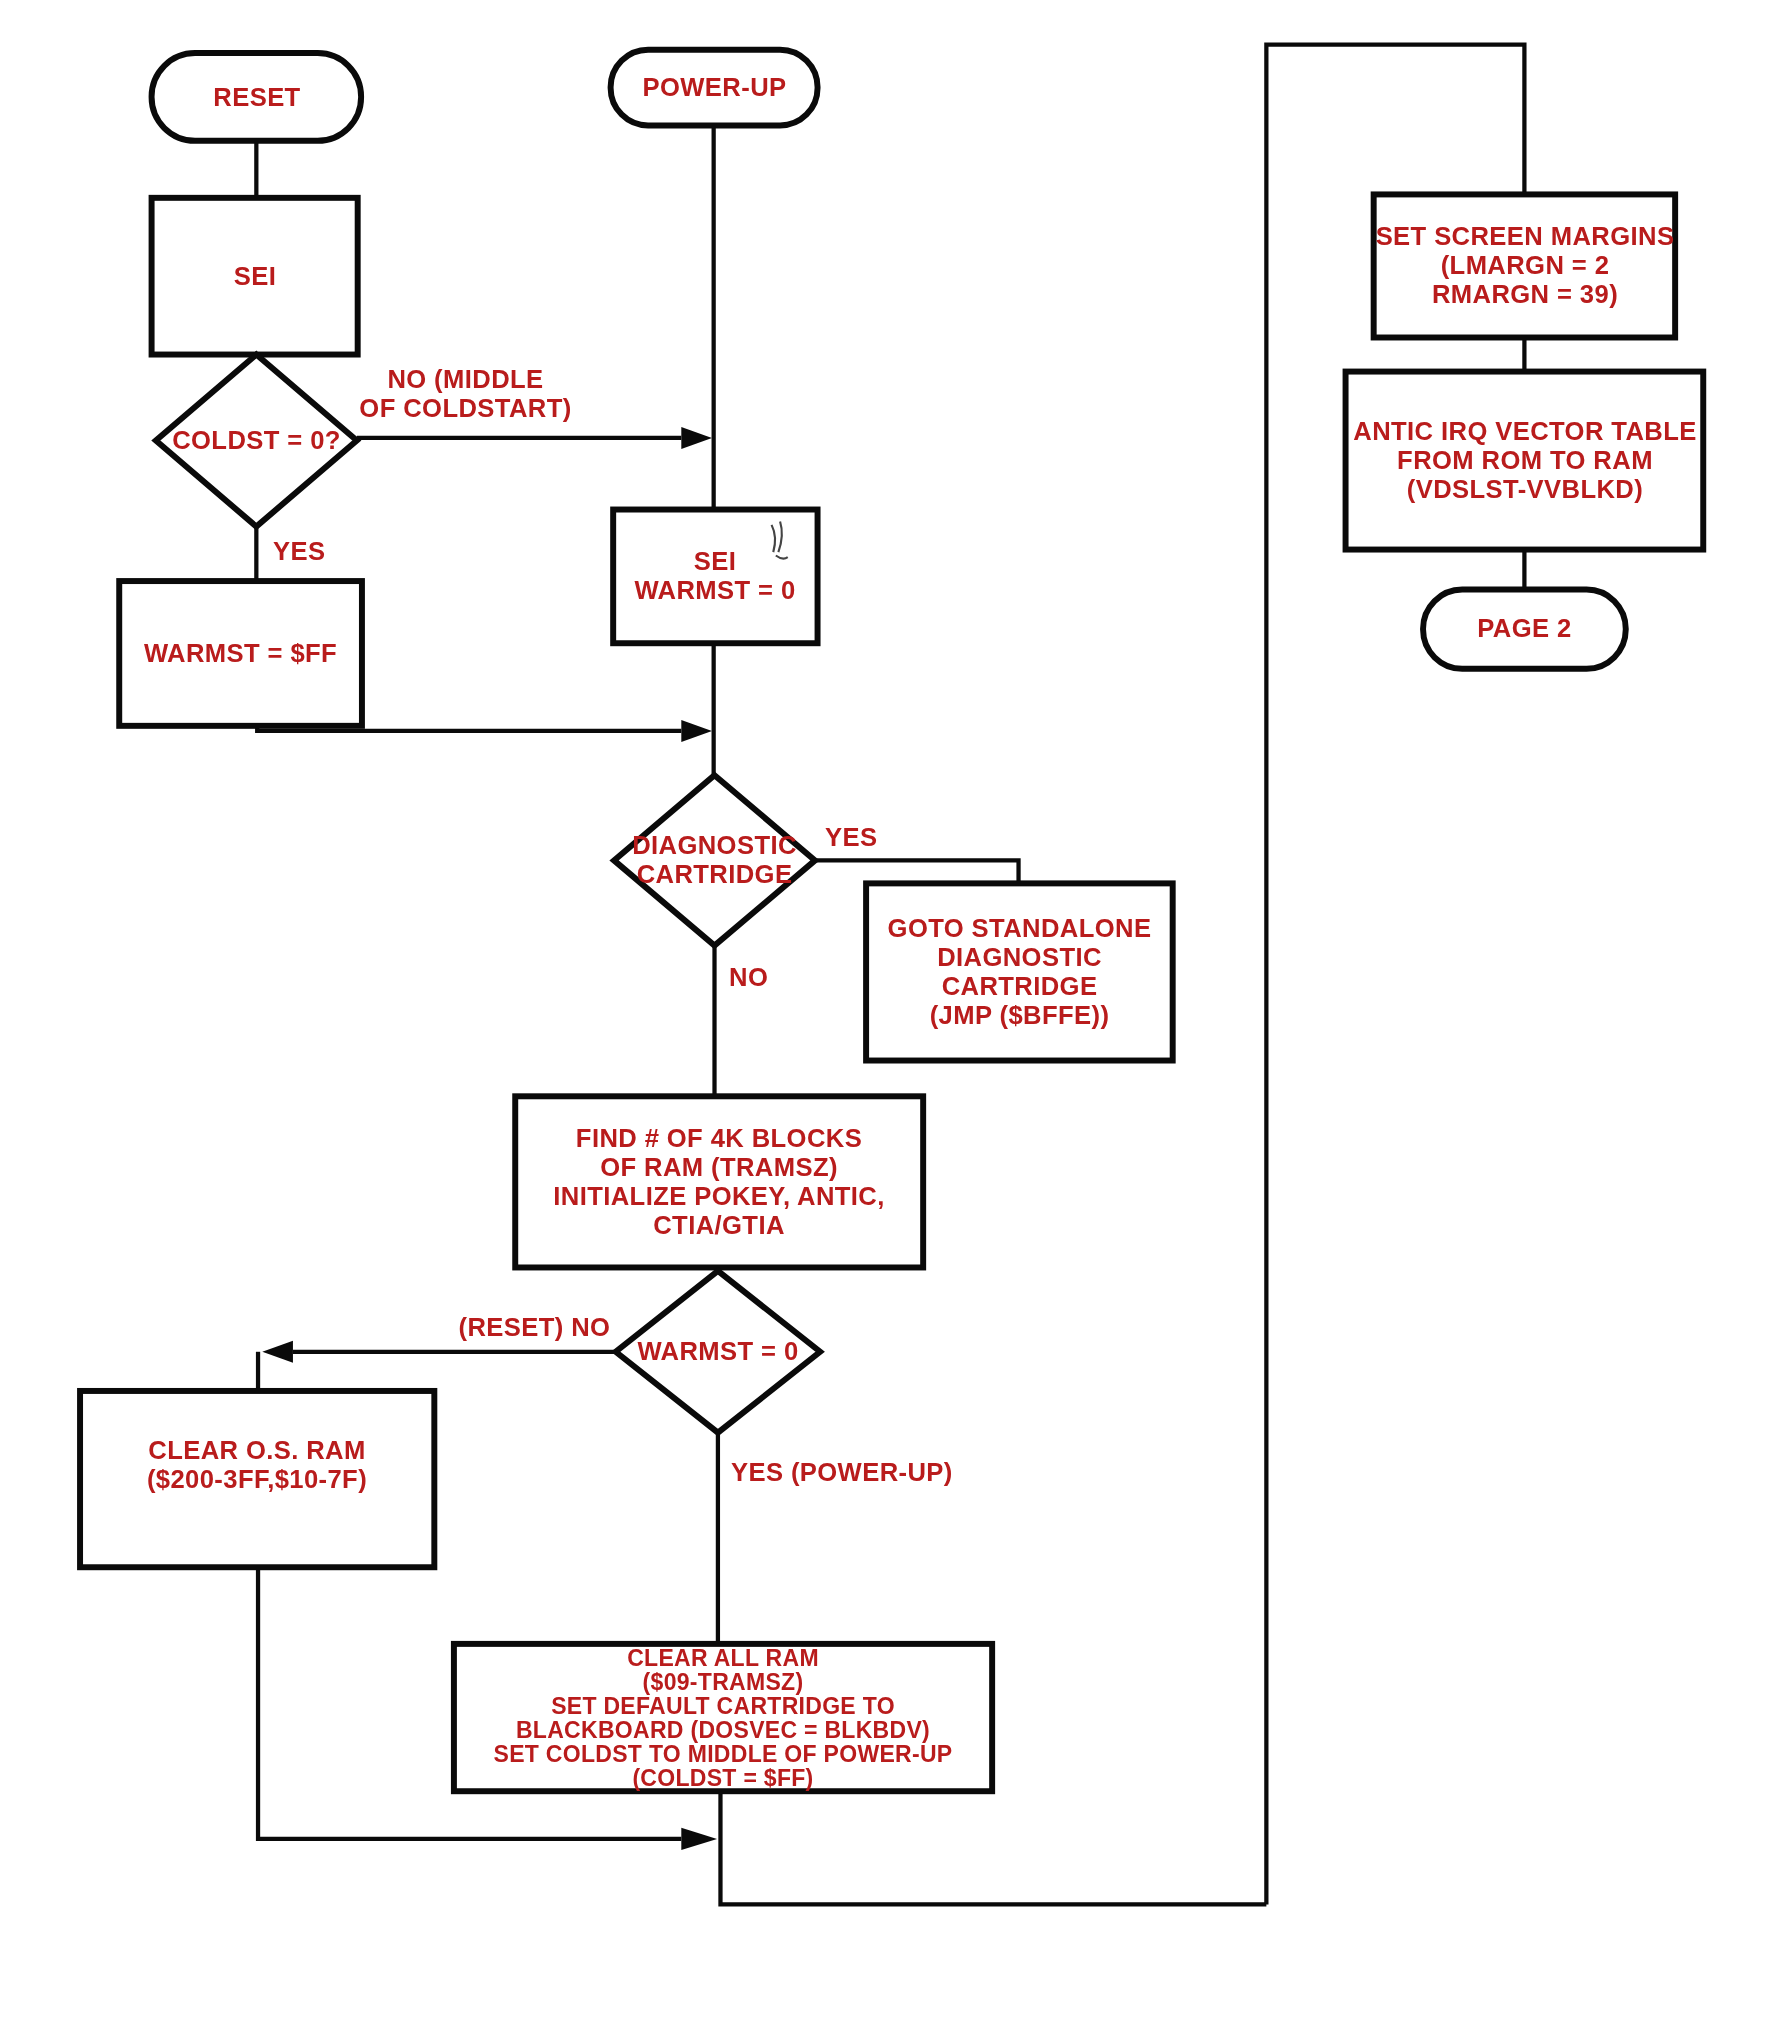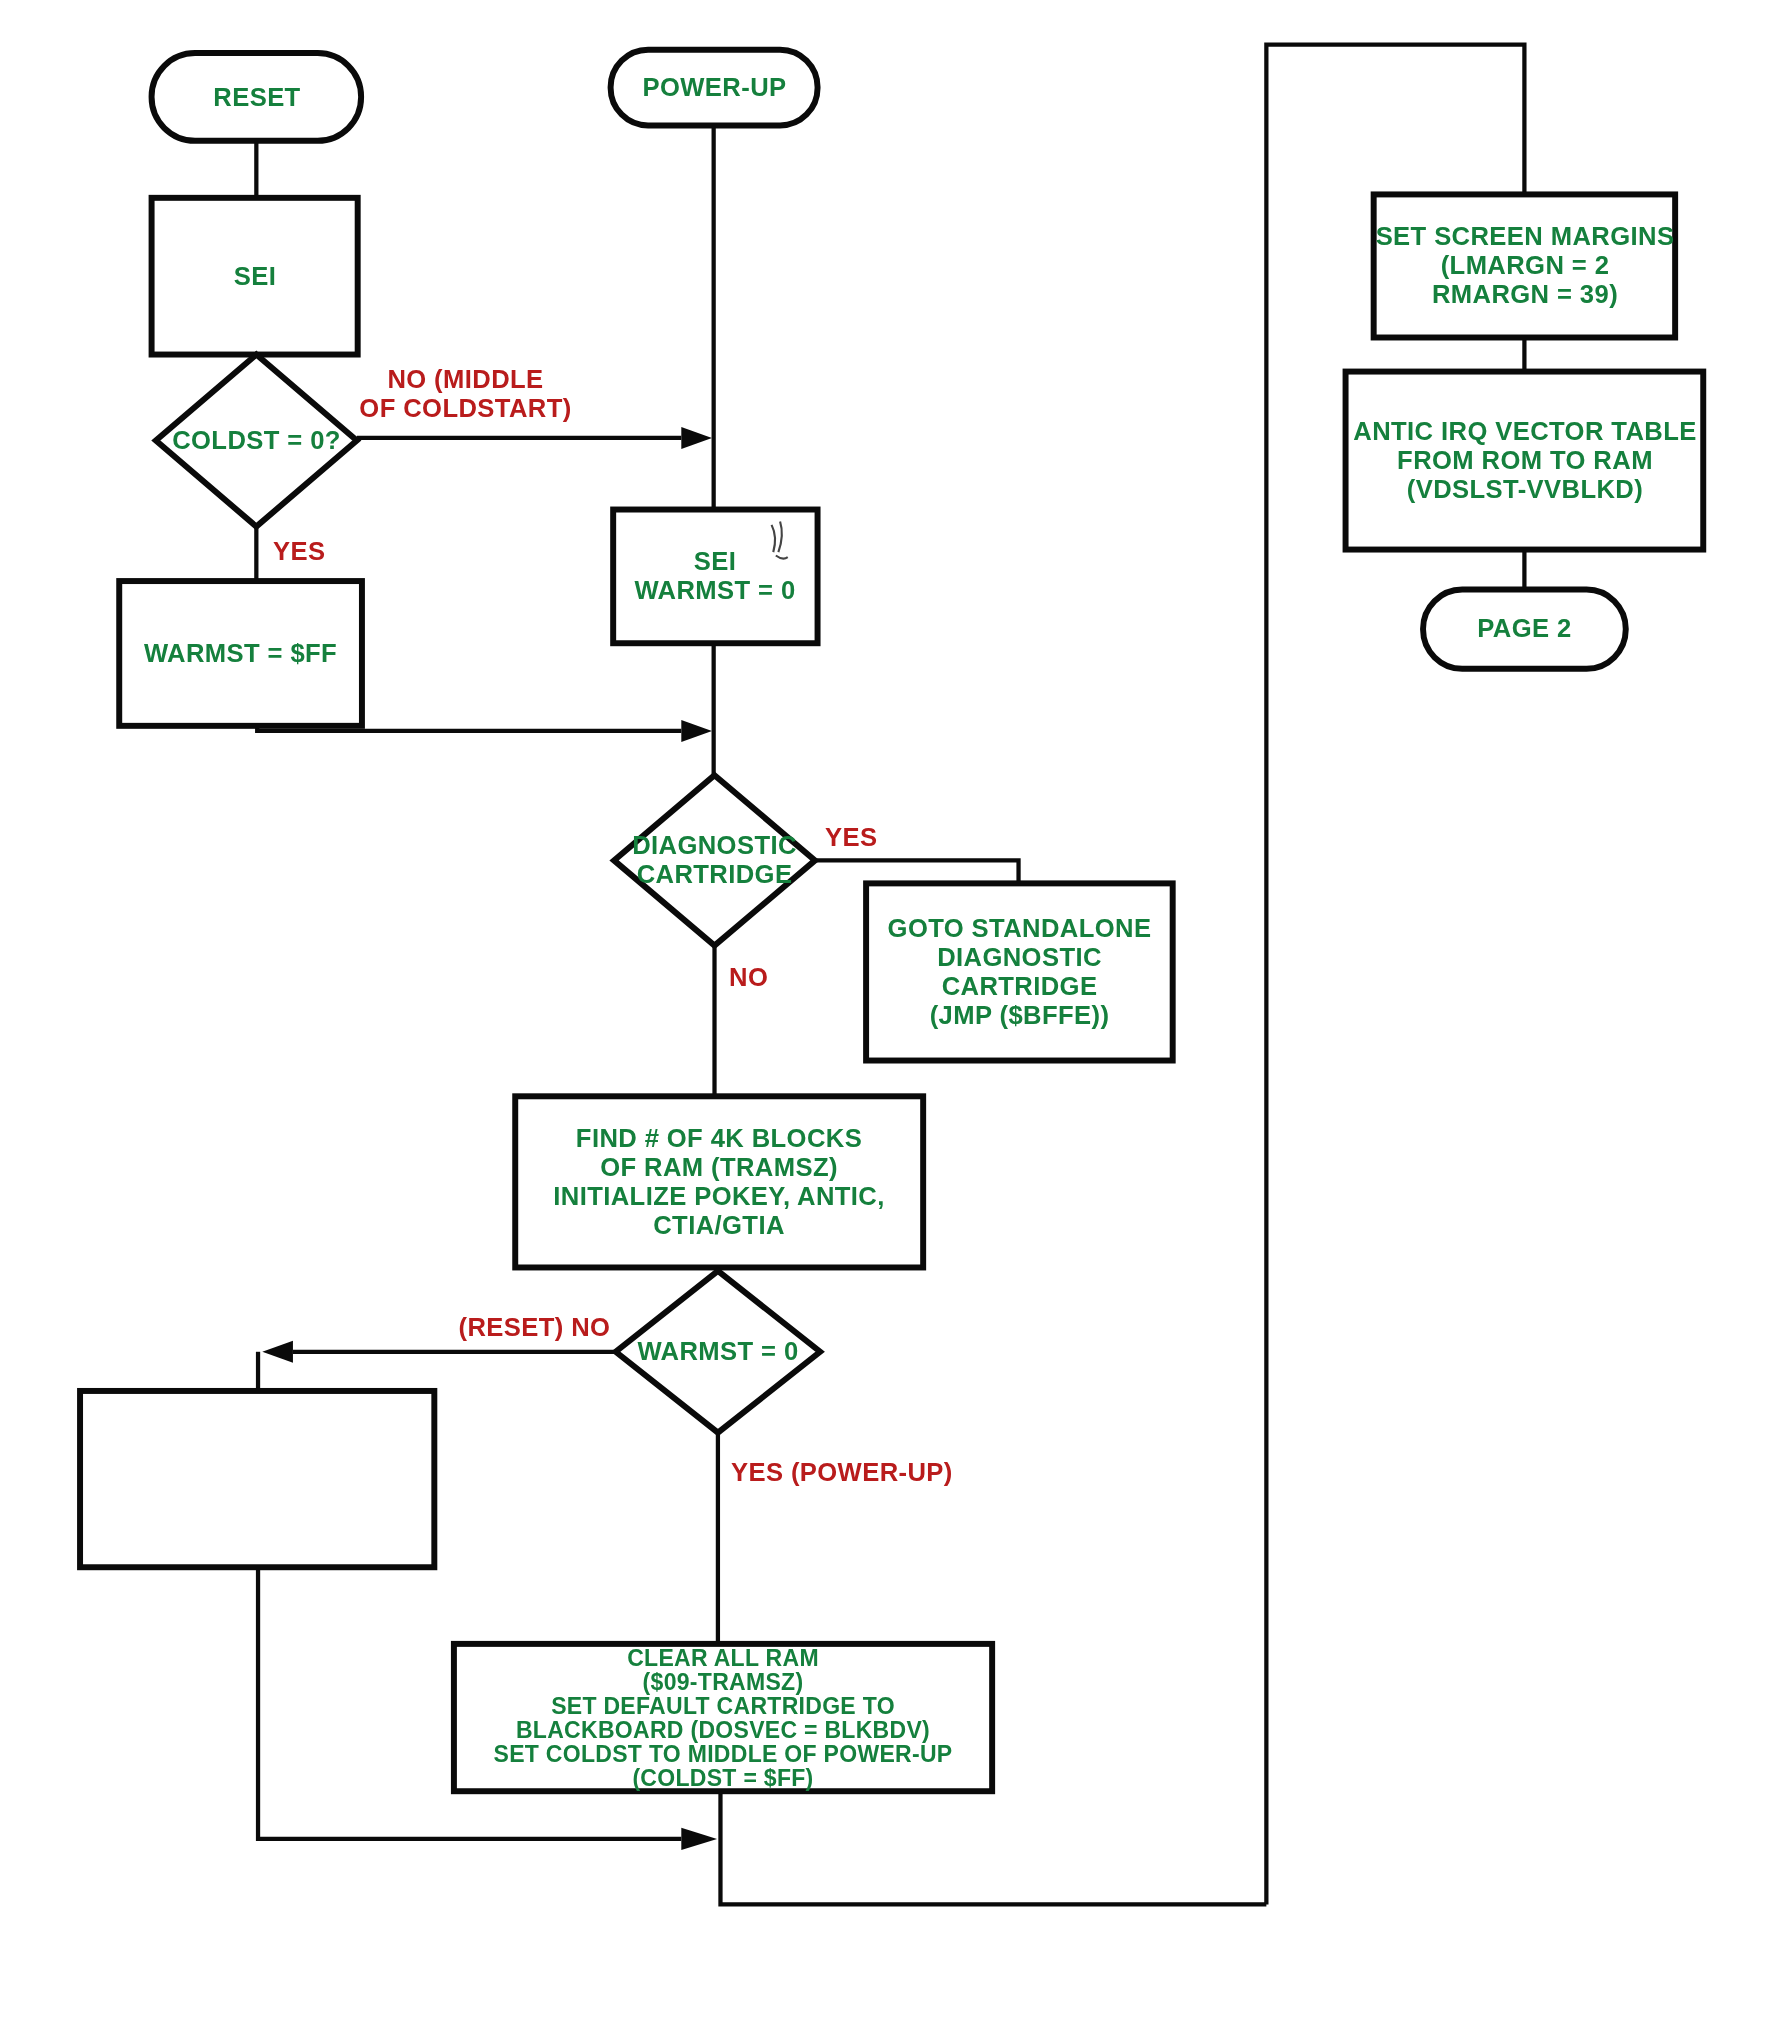--- a/index.html
+++ b/index.html
@@ -10,21 +10,21 @@
     font-family:"Liberation Sans","DejaVu Sans",sans-serif;
     color:#0a0a0a;
     overflow:hidden;
   }
   .wires{position:absolute;left:0;top:0;width:1785px;height:2041px;}
   .lbl{
     position:absolute;
     display:flex;align-items:center;justify-content:center;
     text-align:center;
     font-size:25.6px;font-weight:700;letter-spacing:0.4px;
-    line-height:29px;white-space:pre-line;color:#15803d;
+    line-height:29px;white-space:pre-line;color:#b91c1c;
   }
   .lbl.small{font-size:23px;line-height:24px;letter-spacing:0.3px;}
   .tag{
     position:absolute;
     font-size:25.6px;font-weight:700;letter-spacing:0.4px;
     line-height:29px;white-space:pre-line;color:#b91c1c;
   }
   .tag.center{text-align:center;}
 </style>
 </head>
@@ -103,20 +103,22 @@
 CARTRIDGE
 (JMP ($BFFE))</div>
 
   <div class="lbl" style="left:515px;top:1124px;width:408px;height:116px;">FIND # OF 4K BLOCKS
 OF RAM (TRAMSZ)
 INITIALIZE POKEY, ANTIC,
 CTIA/GTIA</div>
 
   <div class="lbl" style="left:616px;top:1336px;width:204px;height:31px;">WARMST = 0</div>
 
+  <div class="lbl" style="left:80px;top:1436px;width:354px;height:58px;">CLEAR O.S. RAM
+($200-3FF,$10-7F)</div>
 
   <div class="lbl small" style="left:454px;top:1646px;width:538px;height:143px;">CLEAR ALL RAM
 ($09-TRAMSZ)
 SET DEFAULT CARTRIDGE TO
 BLACKBOARD (DOSVEC = BLKBDV)
 SET COLDST TO MIDDLE OF POWER-UP
 (COLDST = $FF)</div>
 
   <div class="lbl" style="left:1374px;top:222px;width:302px;height:87px;">SET SCREEN MARGINS
 (LMARGN = 2

